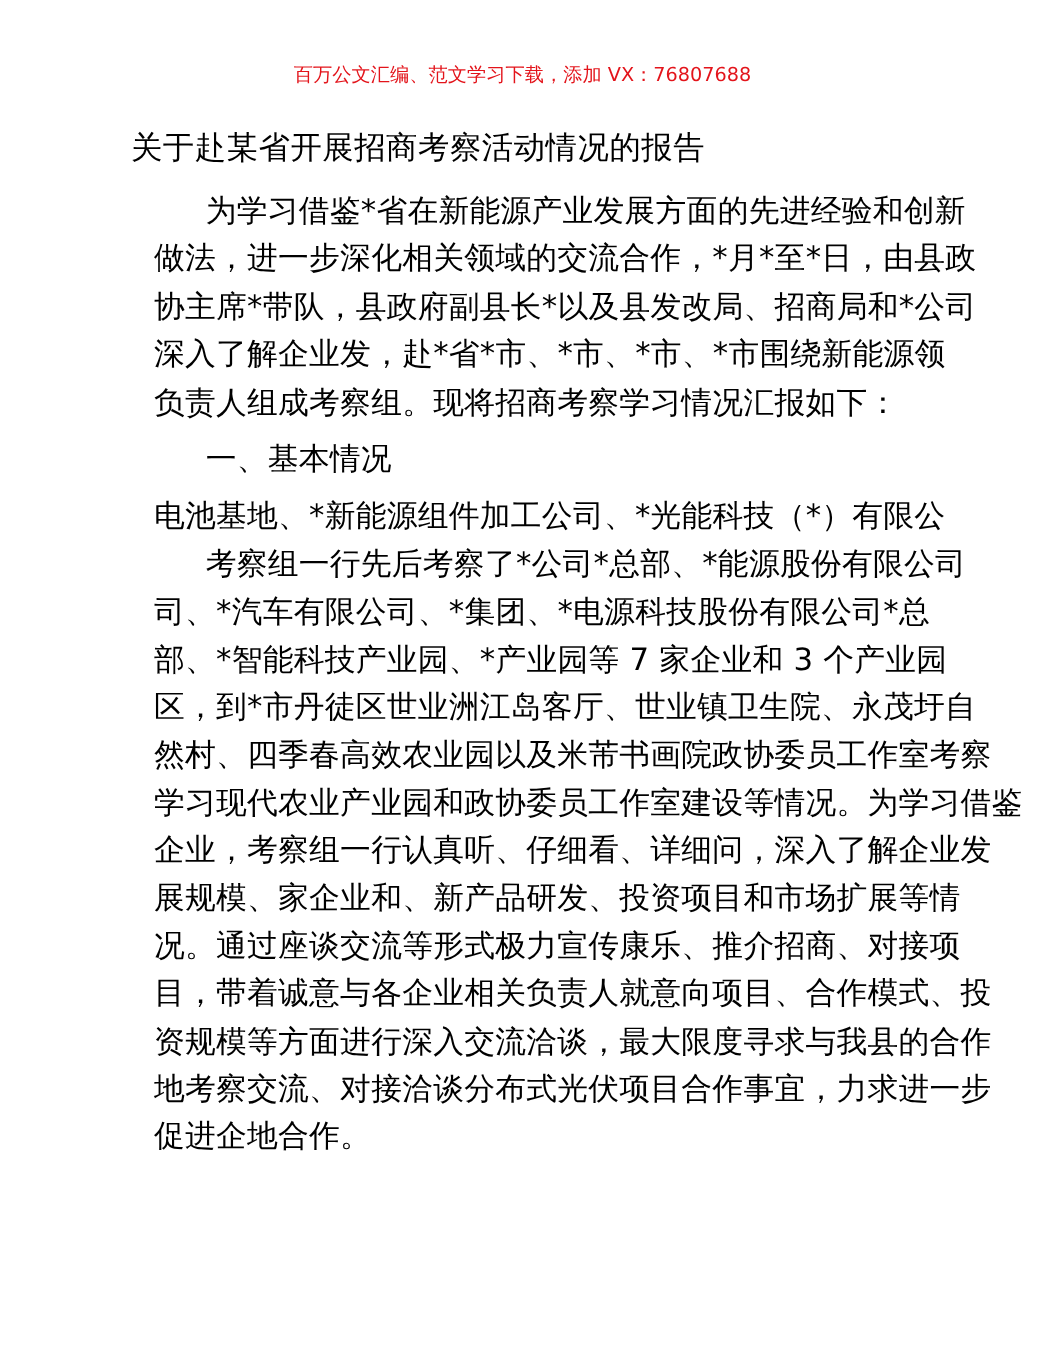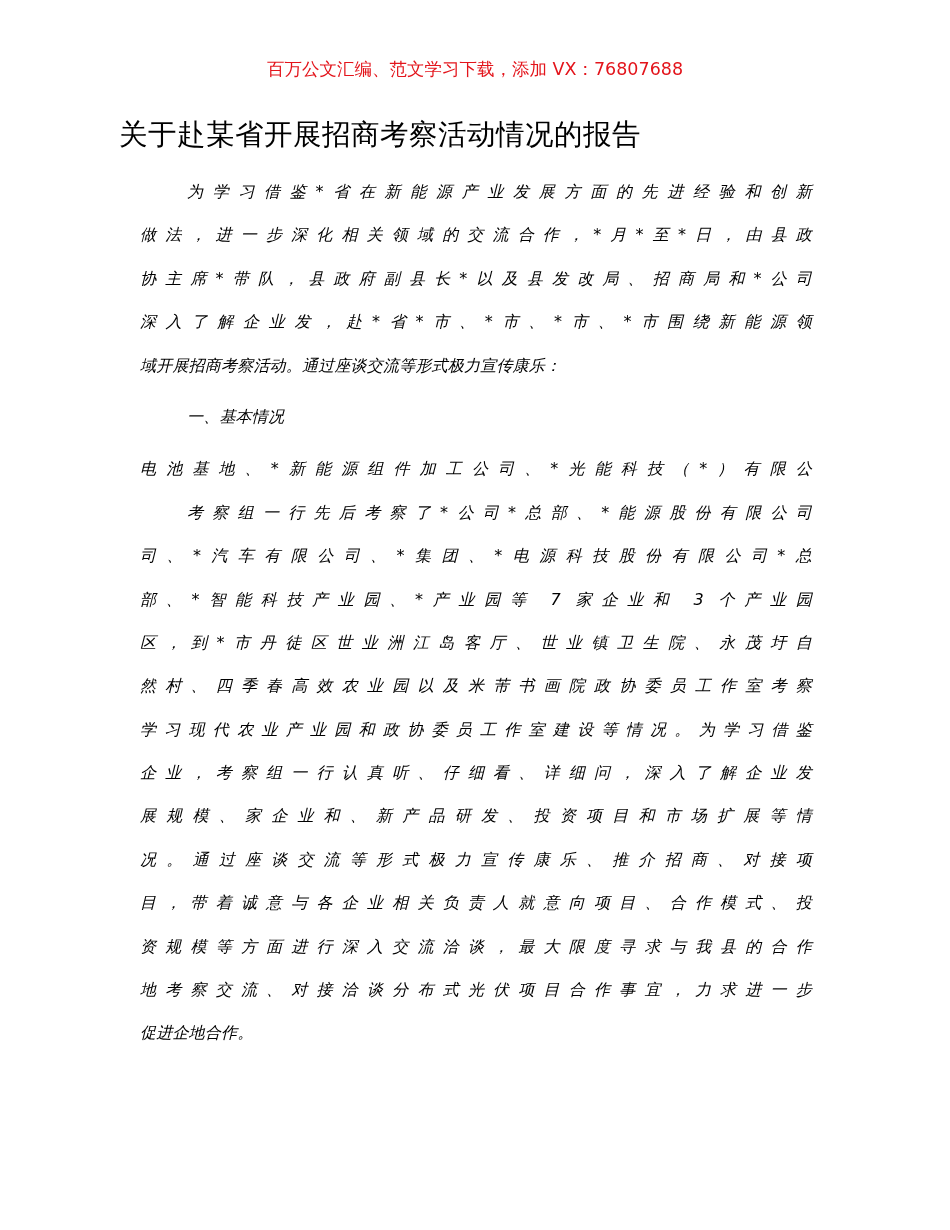--- a/index.html
+++ b/index.html
@@ -11,43 +11,42 @@
   .watermark {
     position: absolute; left: 0; width: 950px; top: 56px;
     text-align: center; color: #e3141b; font-size: 17.5px; line-height: 26px;
   }
   .title {
     position: absolute; left: 0; width: 760px; top: 113px;
     text-align: center; font-size: 28.5px; line-height: 44px; letter-spacing: 0.5px;
   }
   .body-text { position: absolute; left: 140px; top: 170px; width: 672px; }
   .line {
-    display: block; height: 43.4px; line-height: 43.4px; font-size: 16px;
+    display: block; height: 43.4px; line-height: 43.4px; font-size: 28px;
     white-space: nowrap; text-align: justify; text-align-last: justify;
     letter-spacing: 0.2px;
-    font-style: italic;
   }
   .line.indent { padding-left: 47px; }
   .line.last { text-align-last: left; }
   .heading { margin-top: 8px; margin-bottom: 9px; }
 </style>
 </head>
 <body>
 
 <div class="watermark">百万公文汇编、范文学习下载，添加 VX：76807688</div>
 
 <div class="title">关于赴某省开展招商考察活动情况的报告</div>
 
 <div class="body-text">
   <div>
     <span class="line indent">为学习借鉴*省在新能源产业发展方面的先进经验和创新</span>
     <span class="line">做法，进一步深化相关领域的交流合作，*月*至*日，由县政</span>
     <span class="line">协主席*带队，县政府副县长*以及县发改局、招商局和*公司</span>
     <span class="line">深入了解企业发，赴*省*市、*市、*市、*市围绕新能源领</span>
-    <span class="line last">域开展招商考察活动。通过座谈交流等形式极力宣传康乐：</span>
+    <span class="line last">负责人组成考察组。现将招商考察学习情况汇报如下：</span>
   </div>
 
   <div class="heading">
     <span class="line indent last">一、基本情况</span>
   </div>
 
   <div>
     <span class="line">电池基地、*新能源组件加工公司、*光能科技（*）有限公</span>
     <span class="line indent">考察组一行先后考察了*公司*总部、*能源股份有限公司</span>
     <span class="line">司、*汽车有限公司、*集团、*电源科技股份有限公司*总</span>

